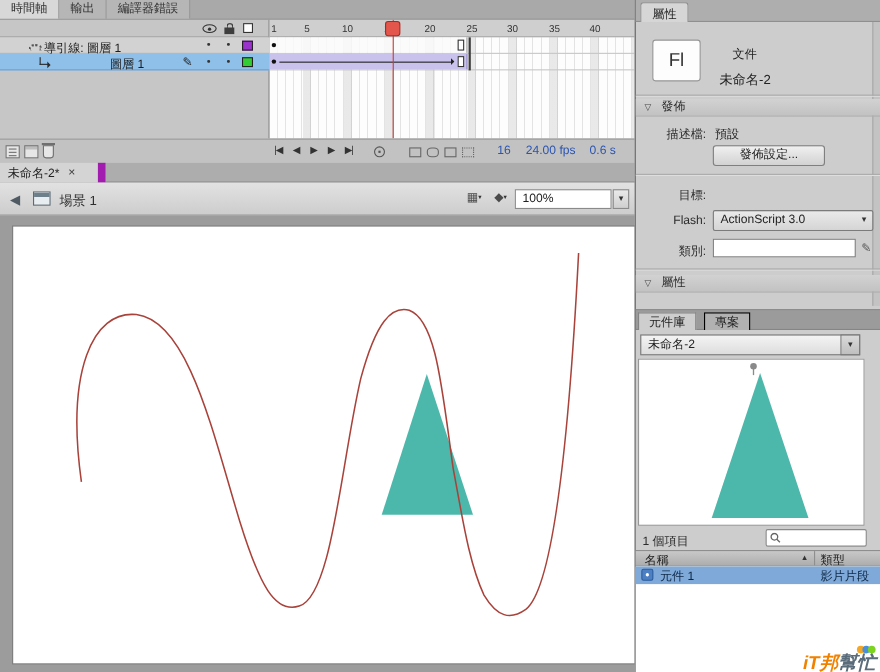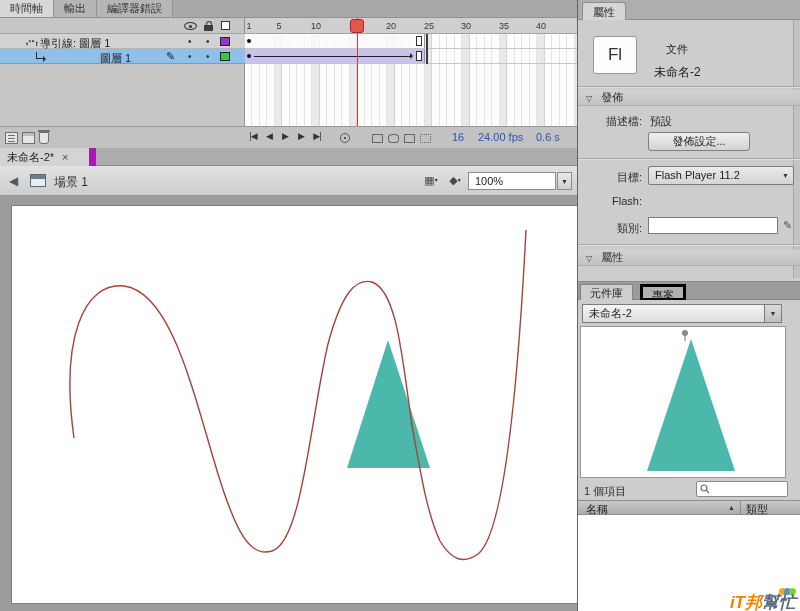--- a/index.html
+++ b/index.html
@@ -117,21 +117,21 @@
   .pub-btn { position:absolute; left:70px; top:132px; width:102px; height:19px; background:linear-gradient(#f0f0f0,#d2d2d2); border:1px solid #7f7f7f; border-radius:3px; text-align:center; line-height:17px; }
   .dd { position:absolute; left:70px; width:146px; height:19px; background:linear-gradient(#eaeaea,#d5d5d5); border:1px solid #7b7b7b; border-radius:2px; line-height:17px; padding:0 6px; }
   .dd-target { top:166px; } .dd-script { top:191px; }
   .dd-arr { position:absolute; right:4px; top:0; font-size:7px; line-height:17px; color:#333; }
   .class-input { position:absolute; left:70px; top:217px; width:130px; height:17px; background:#fff; border:1px solid #7b7b7b; font:inherit; padding:0 3px; }
   .pencil2 { position:absolute; left:205px; top:219px; color:#555; font-size:11px; }
 
   .lib-tabbar { position:absolute; left:0; top:281px; right:0; height:19px; background:#9b9b9b; border-top:1px solid #8a8a8a; border-bottom:1px solid #858585; }
   .lib-tab { position:absolute; top:2px; height:17px; padding:2px 9px; line-height:13px; }
   .lib-tab.active { left:2px; background:#cecece; border:1px solid #848484; border-bottom:none; }
-  .lib-tab.idle { left:62px; background:#b1b1b1; border:3px solid #000000; }
+  .lib-tab.idle { left:62px; background:#b1b1b1; border:1px solid #000000; }
   .lib-body { position:absolute; left:0; top:300px; right:0; bottom:0; background:#cdcdcd; }
   .lib-dd { position:absolute; left:4px; top:4px; width:200px; height:19px; background:linear-gradient(#f4f4f4,#dddddd); border:1px solid #7b7b7b; line-height:17px; padding:0 6px; }
   .lib-dd-btn { position:absolute; right:-1px; top:-1px; width:18px; height:19px; background:linear-gradient(#dadada,#bfbfbf); border:1px solid #7b7b7b; text-align:center; font-size:7px; line-height:17px; color:#333; }
   .lib-preview { position:absolute; left:2px; top:26px; width:206px; height:152px; background:#fff; border:1px solid #979797; }
   .pin-ico { position:absolute; left:98px; top:2px; width:12px; height:13px; }
   .lib-count { position:absolute; left:6px; top:184px; color:#2c2c2c; }
   .lib-search { position:absolute; left:118px; top:181px; width:92px; height:16px; background:#fff; border:1px solid #8a8a8a; border-radius:2px; display:flex; align-items:center; padding:0 3px; gap:3px; }
   .lib-search input { border:none; outline:none; width:70px; font:inherit; background:transparent; }
   .lib-colhead { position:absolute; left:0; top:200px; right:0; height:15px; background:linear-gradient(#c8c8c8,#adadad); border-top:1px solid #8e8e8e; border-bottom:1px solid #8e8e8e; }
   .col-name { position:absolute; left:8px; top:1px; color:#222; }
@@ -288,26 +288,26 @@
       <span>發佈</span>
     </div>
 
     <div class="plbl lbl-profile">描述檔:</div>
     <div class="profile-value">預設</div>
     <div class="pub-btn">發佈設定...</div>
 
     <div class="hr hr2"></div>
 
     <div class="plbl lbl-target">目標:</div>
-    <div class="dd dd-target">
-      <span>Flash Player 11.2</span>
+
+    <div class="plbl lbl-script">Flash:</div>
+    <div class="dd dd-script">
+      <span>ActionScript 3.0</span>
       <span class="dd-arr">▼</span>
     </div>
-
-    <div class="plbl lbl-script">Flash:</div>
 
     <div class="plbl lbl-class">類別:</div>
     <input class="class-input" type="text" value="" style="">
     <span class="pencil2">✎</span>
 
     <div class="hr hr3"></div>
 
     <div class="sec-head sec-props">
       <span class="tri-ico">▽</span>
       <span>屬性</span>
@@ -344,20 +344,25 @@
       </div>
 
       <div class="lib-colhead">
         <span class="col-name">名稱</span>
         <span class="sort-arr">▲</span>
         <span class="col-div"></span>
         <span class="col-type">類型</span>
       </div>
 
       <div class="lib-rows">
+        <div class="lib-row">
+          <span class="mc-ico"></span>
+          <span class="item-name">元件 1</span>
+          <span class="item-type">影片片段</span>
+        </div>
 
         <div class="wm">
           <div class="wm-dots">
             <span class="wm-d1"></span><span class="wm-d2"></span><span class="wm-d3"></span>
           </div>
           <div class="wm-text">
             <span class="wm-a">iT邦</span><span class="wm-b">幫忙</span>
           </div>
         </div>
       </div>

